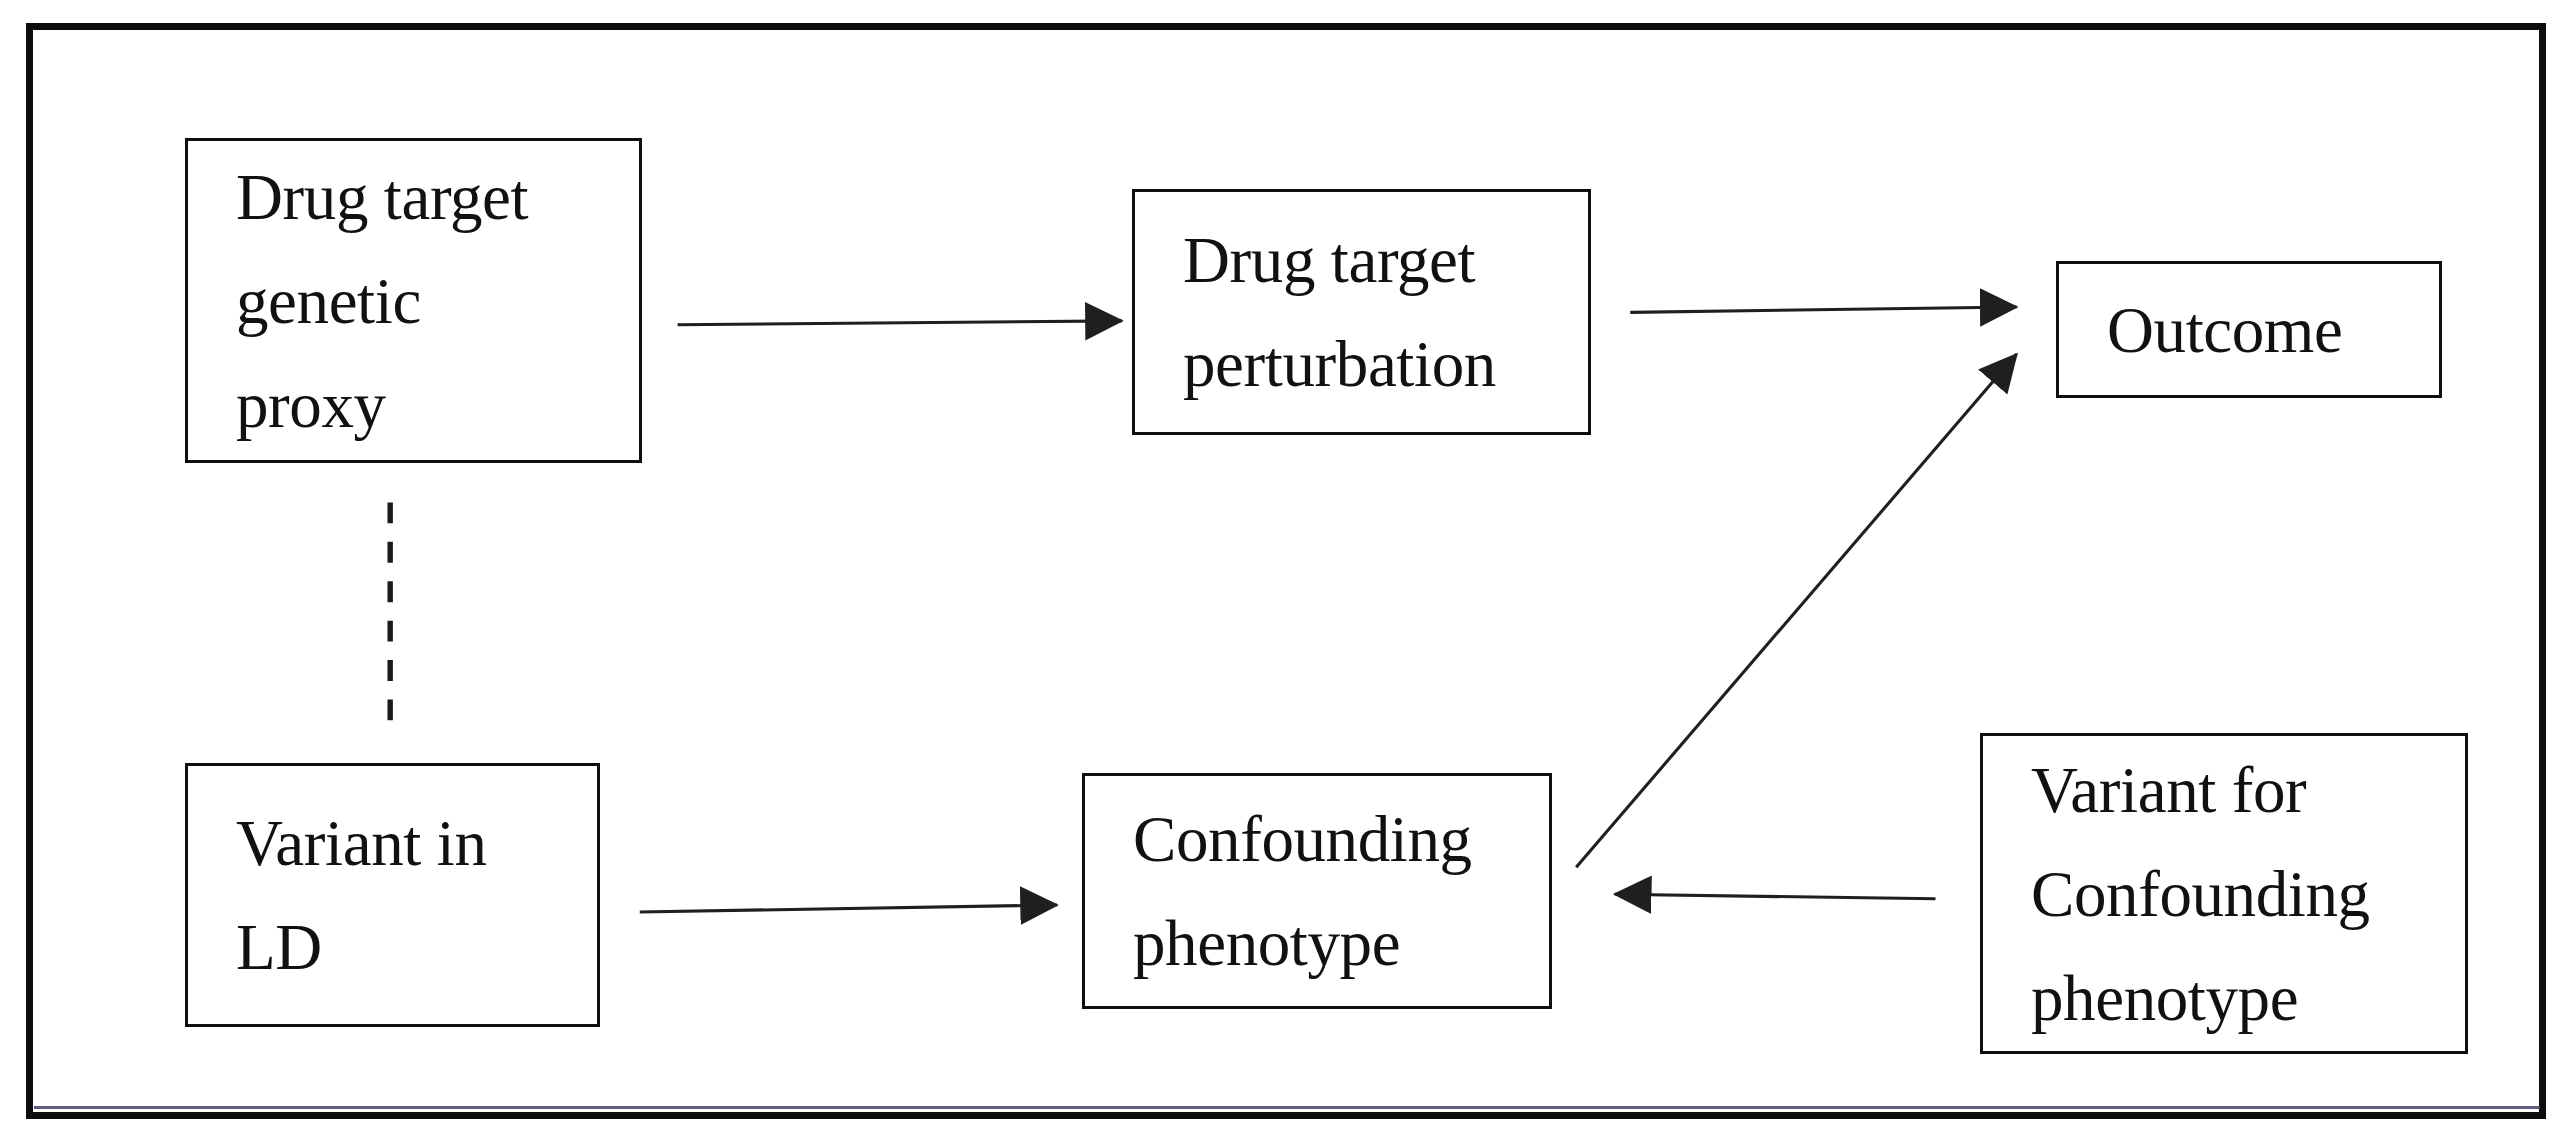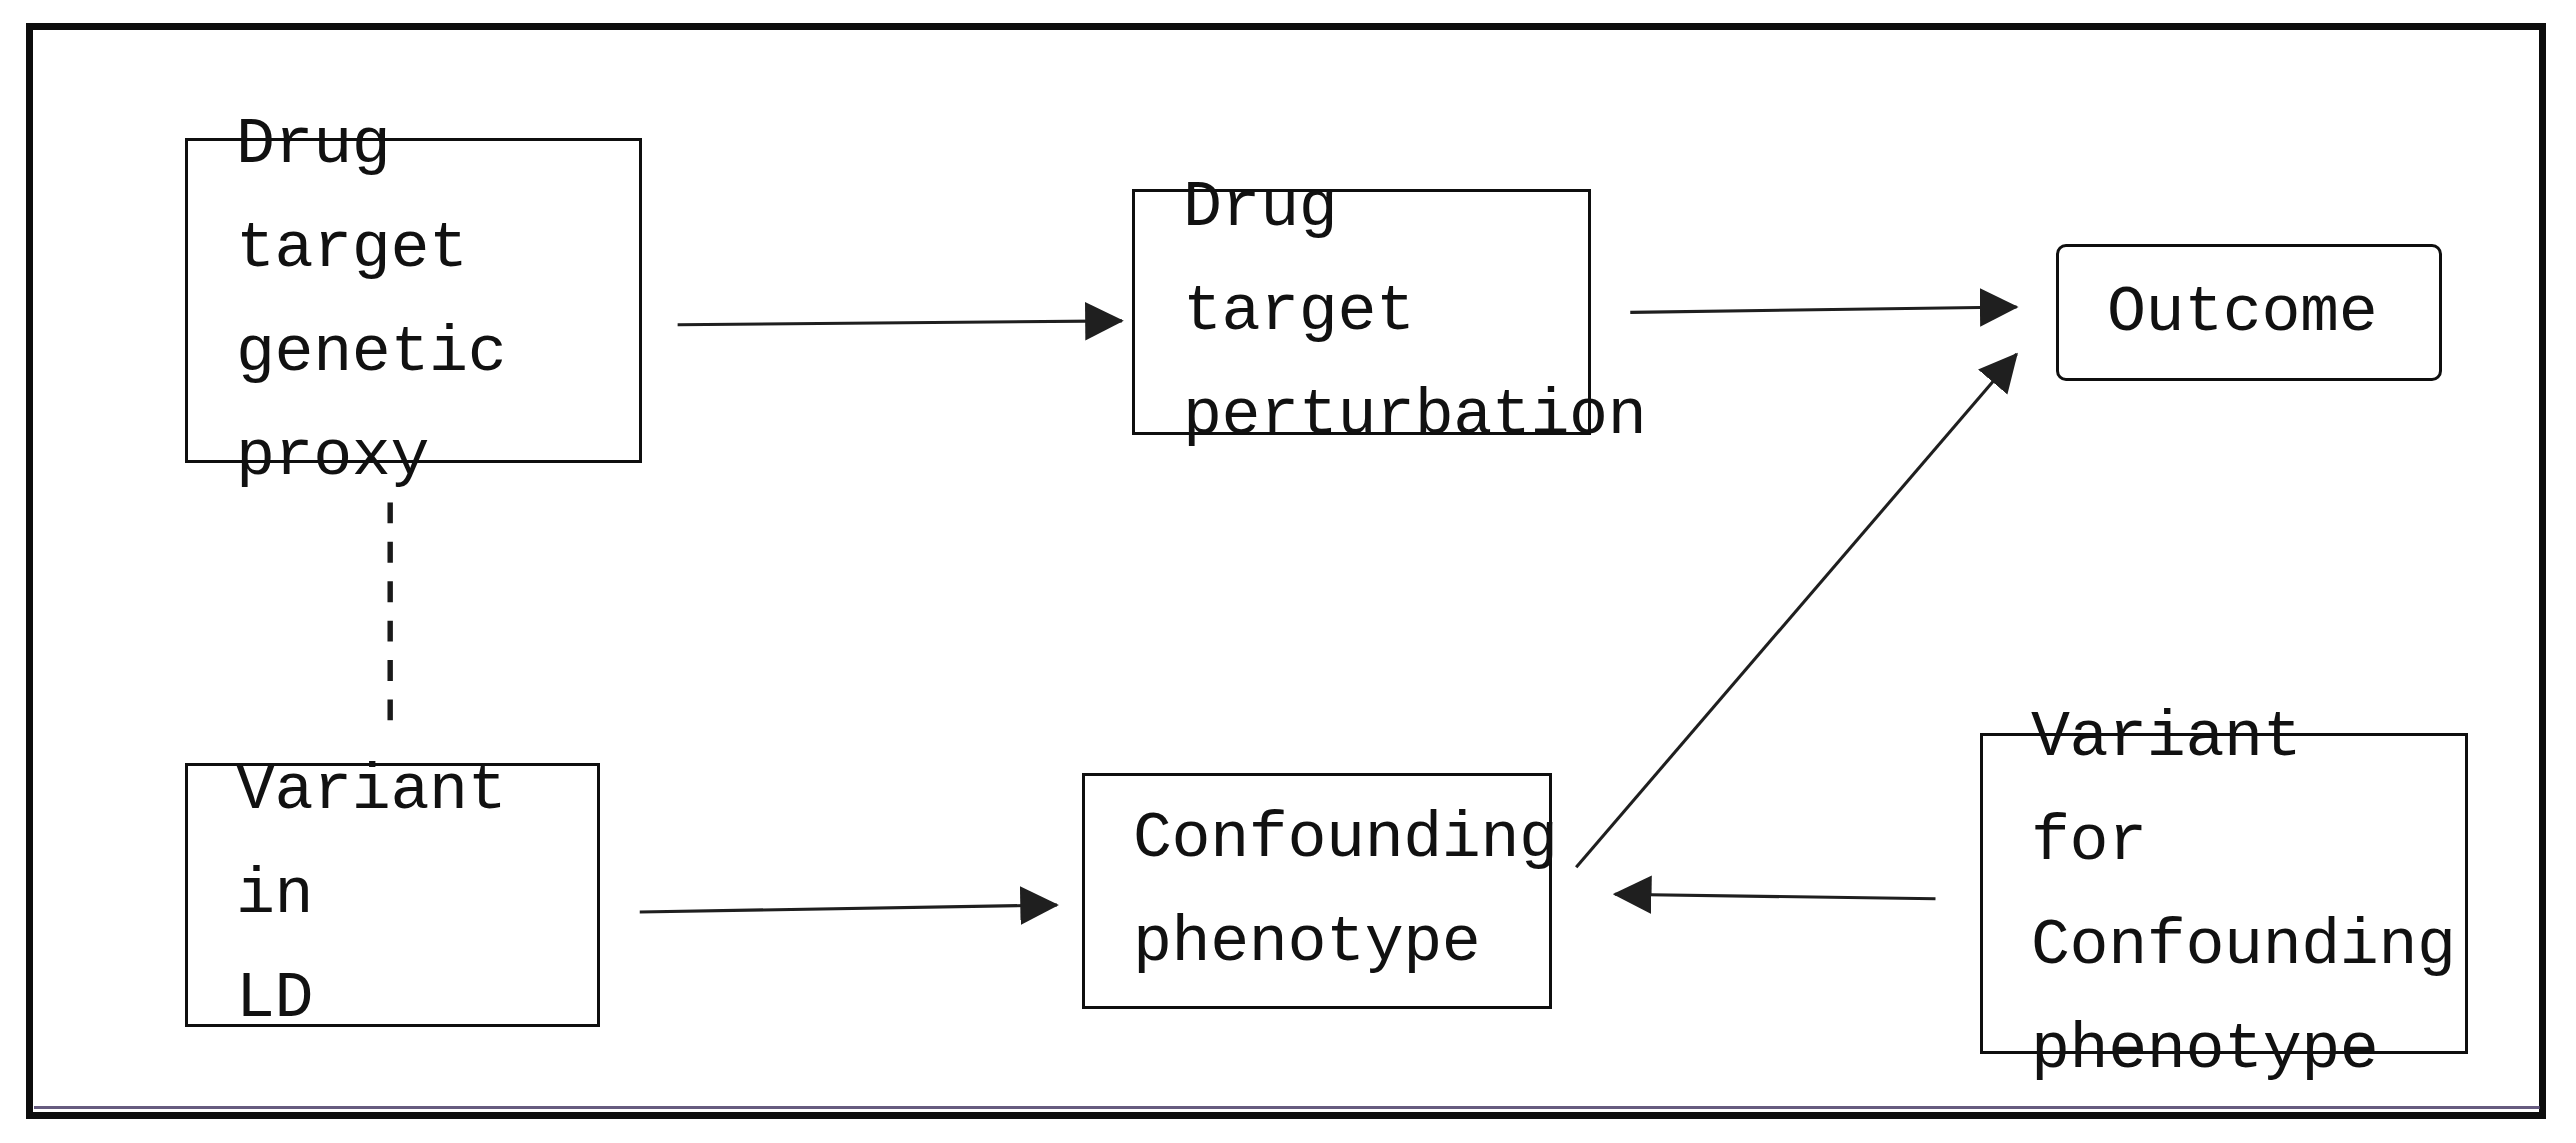--- a/index.html
+++ b/index.html
@@ -5,21 +5,21 @@
   html, body {
     margin: 0;
     padding: 0;
     background: #ffffff;
   }
   #canvas {
     position: relative;
     width: 2576px;
     height: 1144px;
     background: #ffffff;
-    font-family: Liberation Mono, monospace;
+    font-family: Liberation Serif, serif;
     color: #111111;
     overflow: hidden;
   }
   .frame {
     position: absolute;
     left: 25.5px;
     top: 23px;
     width: 2520px;
     height: 1096px;
     border: 7px solid #0d0d0d;
@@ -46,21 +46,21 @@
     padding-left: 48px;
     padding-right: 10.8px;
     font-size: 65px;
     line-height: 104px;
     white-space: pre-line;
     letter-spacing: -0.4px;
   }
   .node span { display: block; }
   #node-proxy        { left: 185px;  top: 138px;  width: 457px; height: 325px; }
   #node-perturbation { left: 1132px; top: 189px;  width: 459px; height: 246px; }
-  #node-outcome      { left: 2056px; top: 244px;  width: 386px; height: 137px; border-radius: 10px; }
+  #node-outcome      { left: 2056px; top: 261px;  width: 386px; height: 137px; }
   #node-variant      { left: 185px;  top: 763px;  width: 415px; height: 264px; }
   #node-confounding  { left: 1082px; top: 773px; width: 470px; height: 236px; }
   #node-genotype     { left: 1980px; top: 733px;  width: 488px; height: 321px; }
   #edges {
     position: absolute;
     left: 0;
     top: 0;
     pointer-events: none;
   }
 </style>

